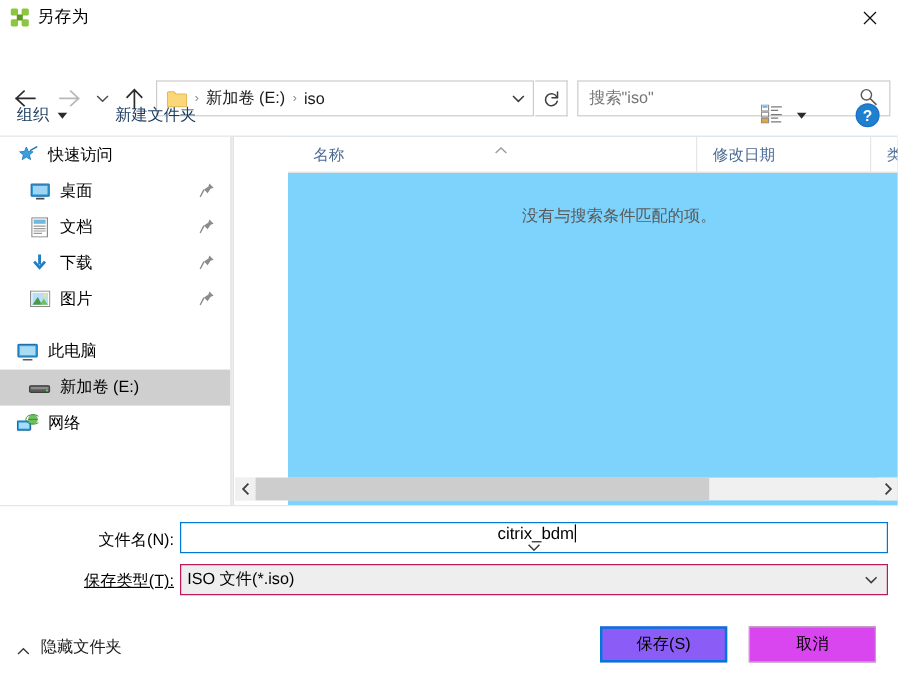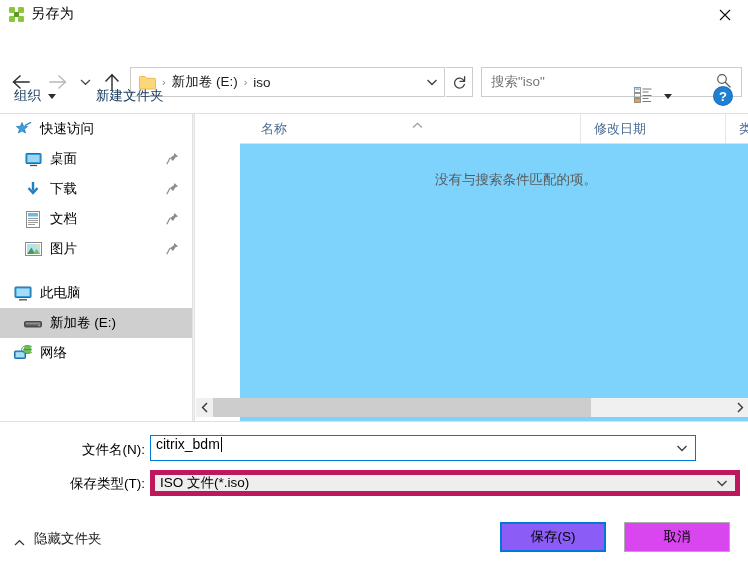--- a/index.html
+++ b/index.html
@@ -241,47 +241,47 @@
     width: 748px; height: 142px;
     background: #ffffff;
   }
   .fld-label {
     position: absolute;
     font-size: 13.5px; color: #000;
     text-align: right;
     white-space: nowrap;
   }
   .lbl-filename { left: 20px; top: 441px; width: 125px; }
-  .lbl-savetype { left: 20px; top: 475px; width: 125px; }
+  .lbl-savetype { left: 20px; top: 475px; width: 125px; text-decoration: underline; }
 
   .filename-combo {
     position: absolute; left: 150px; top: 435px;
-    width: 546px; height: 26px;
+    width: 590px; height: 26px;
     border: 1px solid #0078d7;
     background: #ffffff;
     box-sizing: border-box;
-    display: flex; 
+    display: flex; align-items: center; flex-direction: column;
   }
   .filename-value {
     margin-left: 5px;
     font-size: 14px; color: #000;
     flex: 1 1 auto;
     position: relative;
   }
   .caret-bar {
     display: inline-block;
     width: 1px; height: 15px;
     background: #000;
     vertical-align: -3px;
     margin-left: 1px;
   }
   .savetype-combo {
     position: absolute; left: 150px; top: 470px;
     width: 590px; height: 26px;
-    border: 5px solid #be185d;
+    border: 1px solid #be185d;
     background: #eeeeee;
     box-sizing: border-box;
     display: flex; align-items: center;
   }
   .savetype-value {
     margin-left: 5px;
     font-size: 13.5px; color: #000;
     flex: 1 1 auto;
   }
   .combo-arrow {
@@ -455,42 +455,42 @@
     <span class="sb-pin">
       <svg width="13" height="13" viewBox="0 0 13 13">
         <path d="M8.5 1 L12 4.5 L9.5 5.3 L7 9 L4 6 L7.7 3.5 Z" fill="#8c8c8c"></path>
         <path d="M4 6 L0.8 12.2" stroke="#8c8c8c" stroke-width="1.2"></path>
       </svg>
     </span>
   </div>
 
   <div class="sb-row">
     <span class="sb-ico">
-      <svg width="16" height="16" viewBox="0 0 16 16">
-        <path d="M8 1 L8 9.5 M3.5 7 L8 12 L12.5 7" stroke="#1f7fc4" stroke-width="2.4" fill="none" stroke-linecap="butt"></path>
-      </svg>
-    </span>
-    <span class="sb-label">下载</span>
+      <svg width="14" height="17" viewBox="0 0 14 17">
+        <rect x="0.5" y="0.5" width="13" height="16" fill="#ffffff" stroke="#8a8a8a" stroke-width="1"></rect>
+        <rect x="2" y="2" width="10" height="3.5" fill="#6fb8e0"></rect>
+        <path d="M2 7.5 H12 M2 9.5 H12 M2 11.5 H12 M2 13.5 H9" stroke="#9a9a9a" stroke-width="1"></path>
+      </svg>
+    </span>
+    <span class="sb-label">文档</span>
     <span class="sb-pin">
       <svg width="13" height="13" viewBox="0 0 13 13">
         <path d="M8.5 1 L12 4.5 L9.5 5.3 L7 9 L4 6 L7.7 3.5 Z" fill="#8c8c8c"></path>
         <path d="M4 6 L0.8 12.2" stroke="#8c8c8c" stroke-width="1.2"></path>
       </svg>
     </span>
   </div>
 
   <div class="sb-row">
     <span class="sb-ico">
-      <svg width="14" height="17" viewBox="0 0 14 17">
-        <rect x="0.5" y="0.5" width="13" height="16" fill="#ffffff" stroke="#8a8a8a" stroke-width="1"></rect>
-        <rect x="2" y="2" width="10" height="3.5" fill="#6fb8e0"></rect>
-        <path d="M2 7.5 H12 M2 9.5 H12 M2 11.5 H12 M2 13.5 H9" stroke="#9a9a9a" stroke-width="1"></path>
-      </svg>
-    </span>
-    <span class="sb-label">文档</span>
+      <svg width="16" height="16" viewBox="0 0 16 16">
+        <path d="M8 1 L8 9.5 M3.5 7 L8 12 L12.5 7" stroke="#1f7fc4" stroke-width="2.4" fill="none" stroke-linecap="butt"></path>
+      </svg>
+    </span>
+    <span class="sb-label">下载</span>
     <span class="sb-pin">
       <svg width="13" height="13" viewBox="0 0 13 13">
         <path d="M8.5 1 L12 4.5 L9.5 5.3 L7 9 L4 6 L7.7 3.5 Z" fill="#8c8c8c"></path>
         <path d="M4 6 L0.8 12.2" stroke="#8c8c8c" stroke-width="1.2"></path>
       </svg>
     </span>
   </div>
 
   <div class="sb-row">
     <span class="sb-ico">

